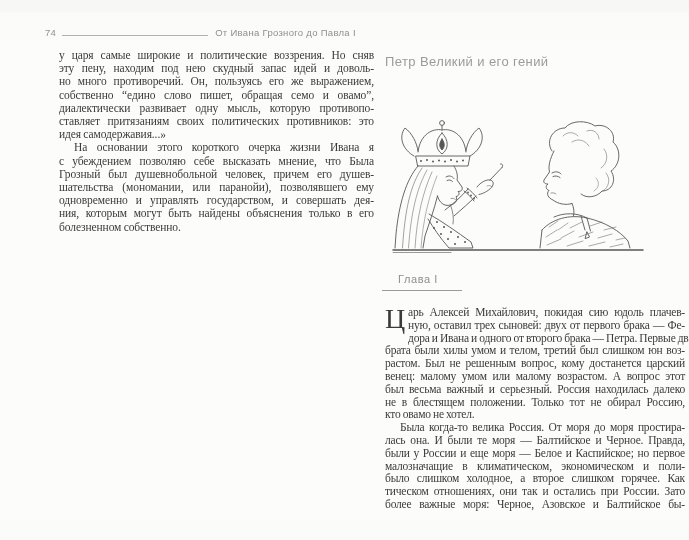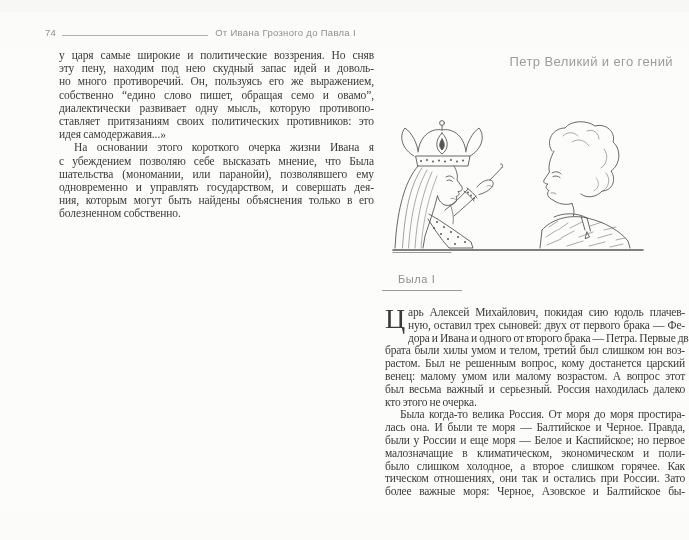--- a/index.html
+++ b/index.html
@@ -34,21 +34,21 @@
           letter-spacing: -0.1px; word-spacing: -0.4px; }
   .tline { text-align: justify; text-align-last: justify; white-space: nowrap; }
   .tline:last-child { text-align-last: left; }
   .para.cont .tline:last-child { text-align-last: justify; }
   .para.indent .tline:first-child { text-indent: 15px; }
 
   
   .page-right { position: absolute; left: 385px; top: 0; width: 300px; height: 540px; }
   .chapter-title {
     position: absolute; top: 42px; left: 0; width: 288px;
-    text-align: right;
+    text-align: left;
     font-family: "Liberation Sans", sans-serif;
     font-size: 13px; color: #9b9b9b; letter-spacing: 0.4px;
   }
   .illustration { position: absolute; left: 6px; top: 104px; width: 264px; height: 141px; }
   .illustration svg { display: block; width: 264px; height: 141px; }
 
   .section-head {
     position: absolute; left: -3px; top: 261px; width: 80px;
     padding: 0 0 5px 16px; box-sizing: border-box;
     border-bottom: 1px solid #9a9a9a;
@@ -84,20 +84,21 @@
           <div class="tline">эту пену, находим под нею скудный запас идей и доволь-</div>
           <div class="tline">но много противоречий. Он, пользуясь его же выражением,</div>
           <div class="tline">собственно “едино слово пишет, обращая семо и овамо”,</div>
           <div class="tline">диалектически развивает одну мысль, которую противопо-</div>
           <div class="tline">ставляет притязаниям своих политических противников: это</div>
           <div class="tline">идея самодержавия...»</div>
         </div>
       <div class="para indent">
           <div class="tline">На основании этого короткого очерка жизни Ивана я</div>
           <div class="tline">с убеждением позволяю себе высказать мнение, что Была</div>
+          <div class="tline">Грозный был душевнобольной человек, причем его душев-</div>
           <div class="tline">шательства (мономании, или паранойи), позволявшего ему</div>
           <div class="tline">одновременно и управлять государством, и совершать дея-</div>
           <div class="tline">ния, которым могут быть найдены объяснения только в его</div>
           <div class="tline">болезненном собственно.</div>
         </div>
     </div>
   </div>
 
   <div class="page-right">
     <div class="chapter-title">Петр Великий и его гений</div>
@@ -210,33 +211,34 @@
             <path d="M225 124 L234 122"></path>
             <path d="M156 129 L170 123"></path>
             <path d="M176 130 L192 125"></path>
             <path d="M198 130 L214 126"></path>
             <path d="M219 131 L232 128"></path>
           </g>
         </g>
       </svg>
     </div>
 
-    <div class="section-head">Была I</div>
+    <div class="section-head">Глава I</div>
 
     <div class="body-text2">
       <div class="para drop">
           <span class="dropcap">Ц</span>
           <div class="tline">арь Алексей Михайлович, покидая сию юдоль плачев-</div>
           <div class="tline">ную, оставил трех сыновей: двух от первого брака — Фе-</div>
           <div class="tline">дора и Ивана и одного от второго брака — Петра. Первые два</div>
           <div class="tline">брата были хилы умом и телом, третий был слишком юн воз-</div>
           <div class="tline">растом. Был не решенным вопрос, кому достанется царский</div>
           <div class="tline">венец: малому умом или малому возрастом. А вопрос этот</div>
           <div class="tline">был весьма важный и серьезный. Россия находилась далеко</div>
-          <div class="tline">кто этого не очерка.</div>
+          <div class="tline">не в блестящем положении. Только тот не обирал Россию,</div>
+          <div class="tline">кто овамо не хотел.</div>
         </div>
       <div class="para indent cont">
           <div class="tline">Была когда-то велика Россия. От моря до моря простира-</div>
           <div class="tline">лась она. И были те моря — Балтийское и Черное. Правда,</div>
           <div class="tline">были у России и еще моря — Белое и Каспийское; но первое</div>
           <div class="tline">малозначащие в климатическом, экономическом и поли-</div>
           <div class="tline">было слишком холодное, а второе слишком горячее. Как</div>
           <div class="tline">тическом отношениях, они так и остались при России. Зато</div>
           <div class="tline">более важные моря: Черное, Азовское и Балтийское бы-</div>
         </div>

